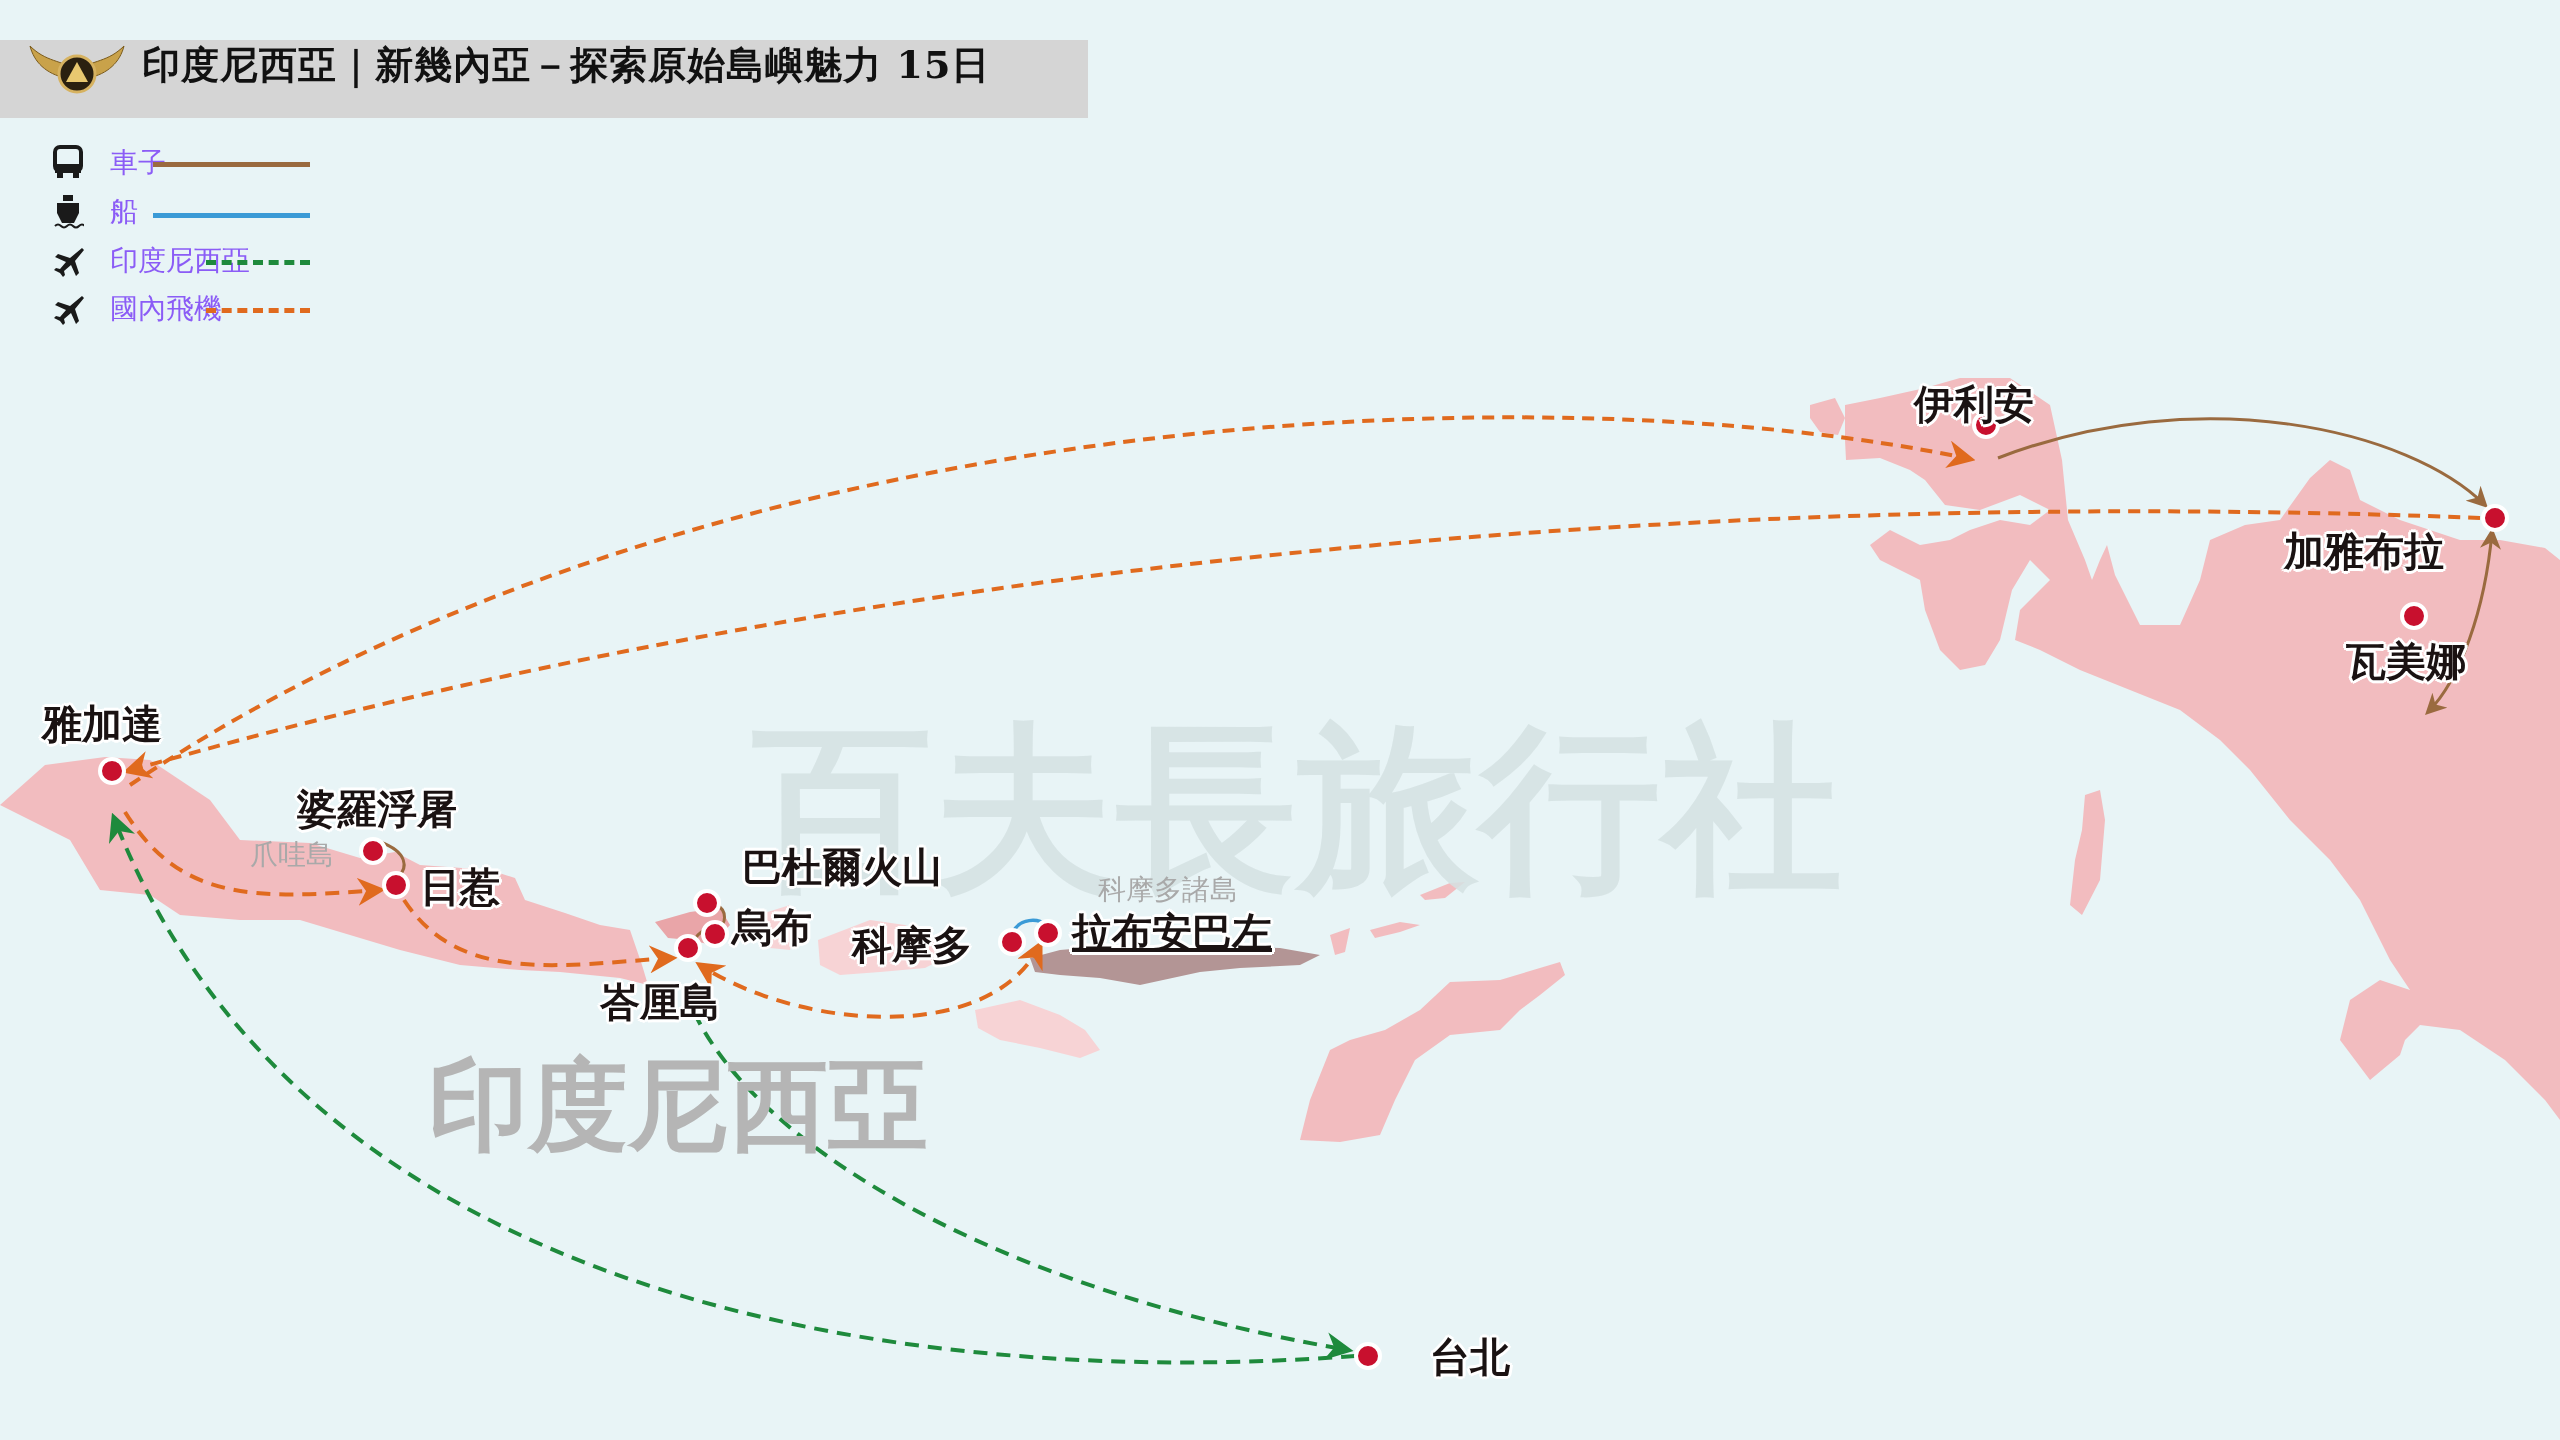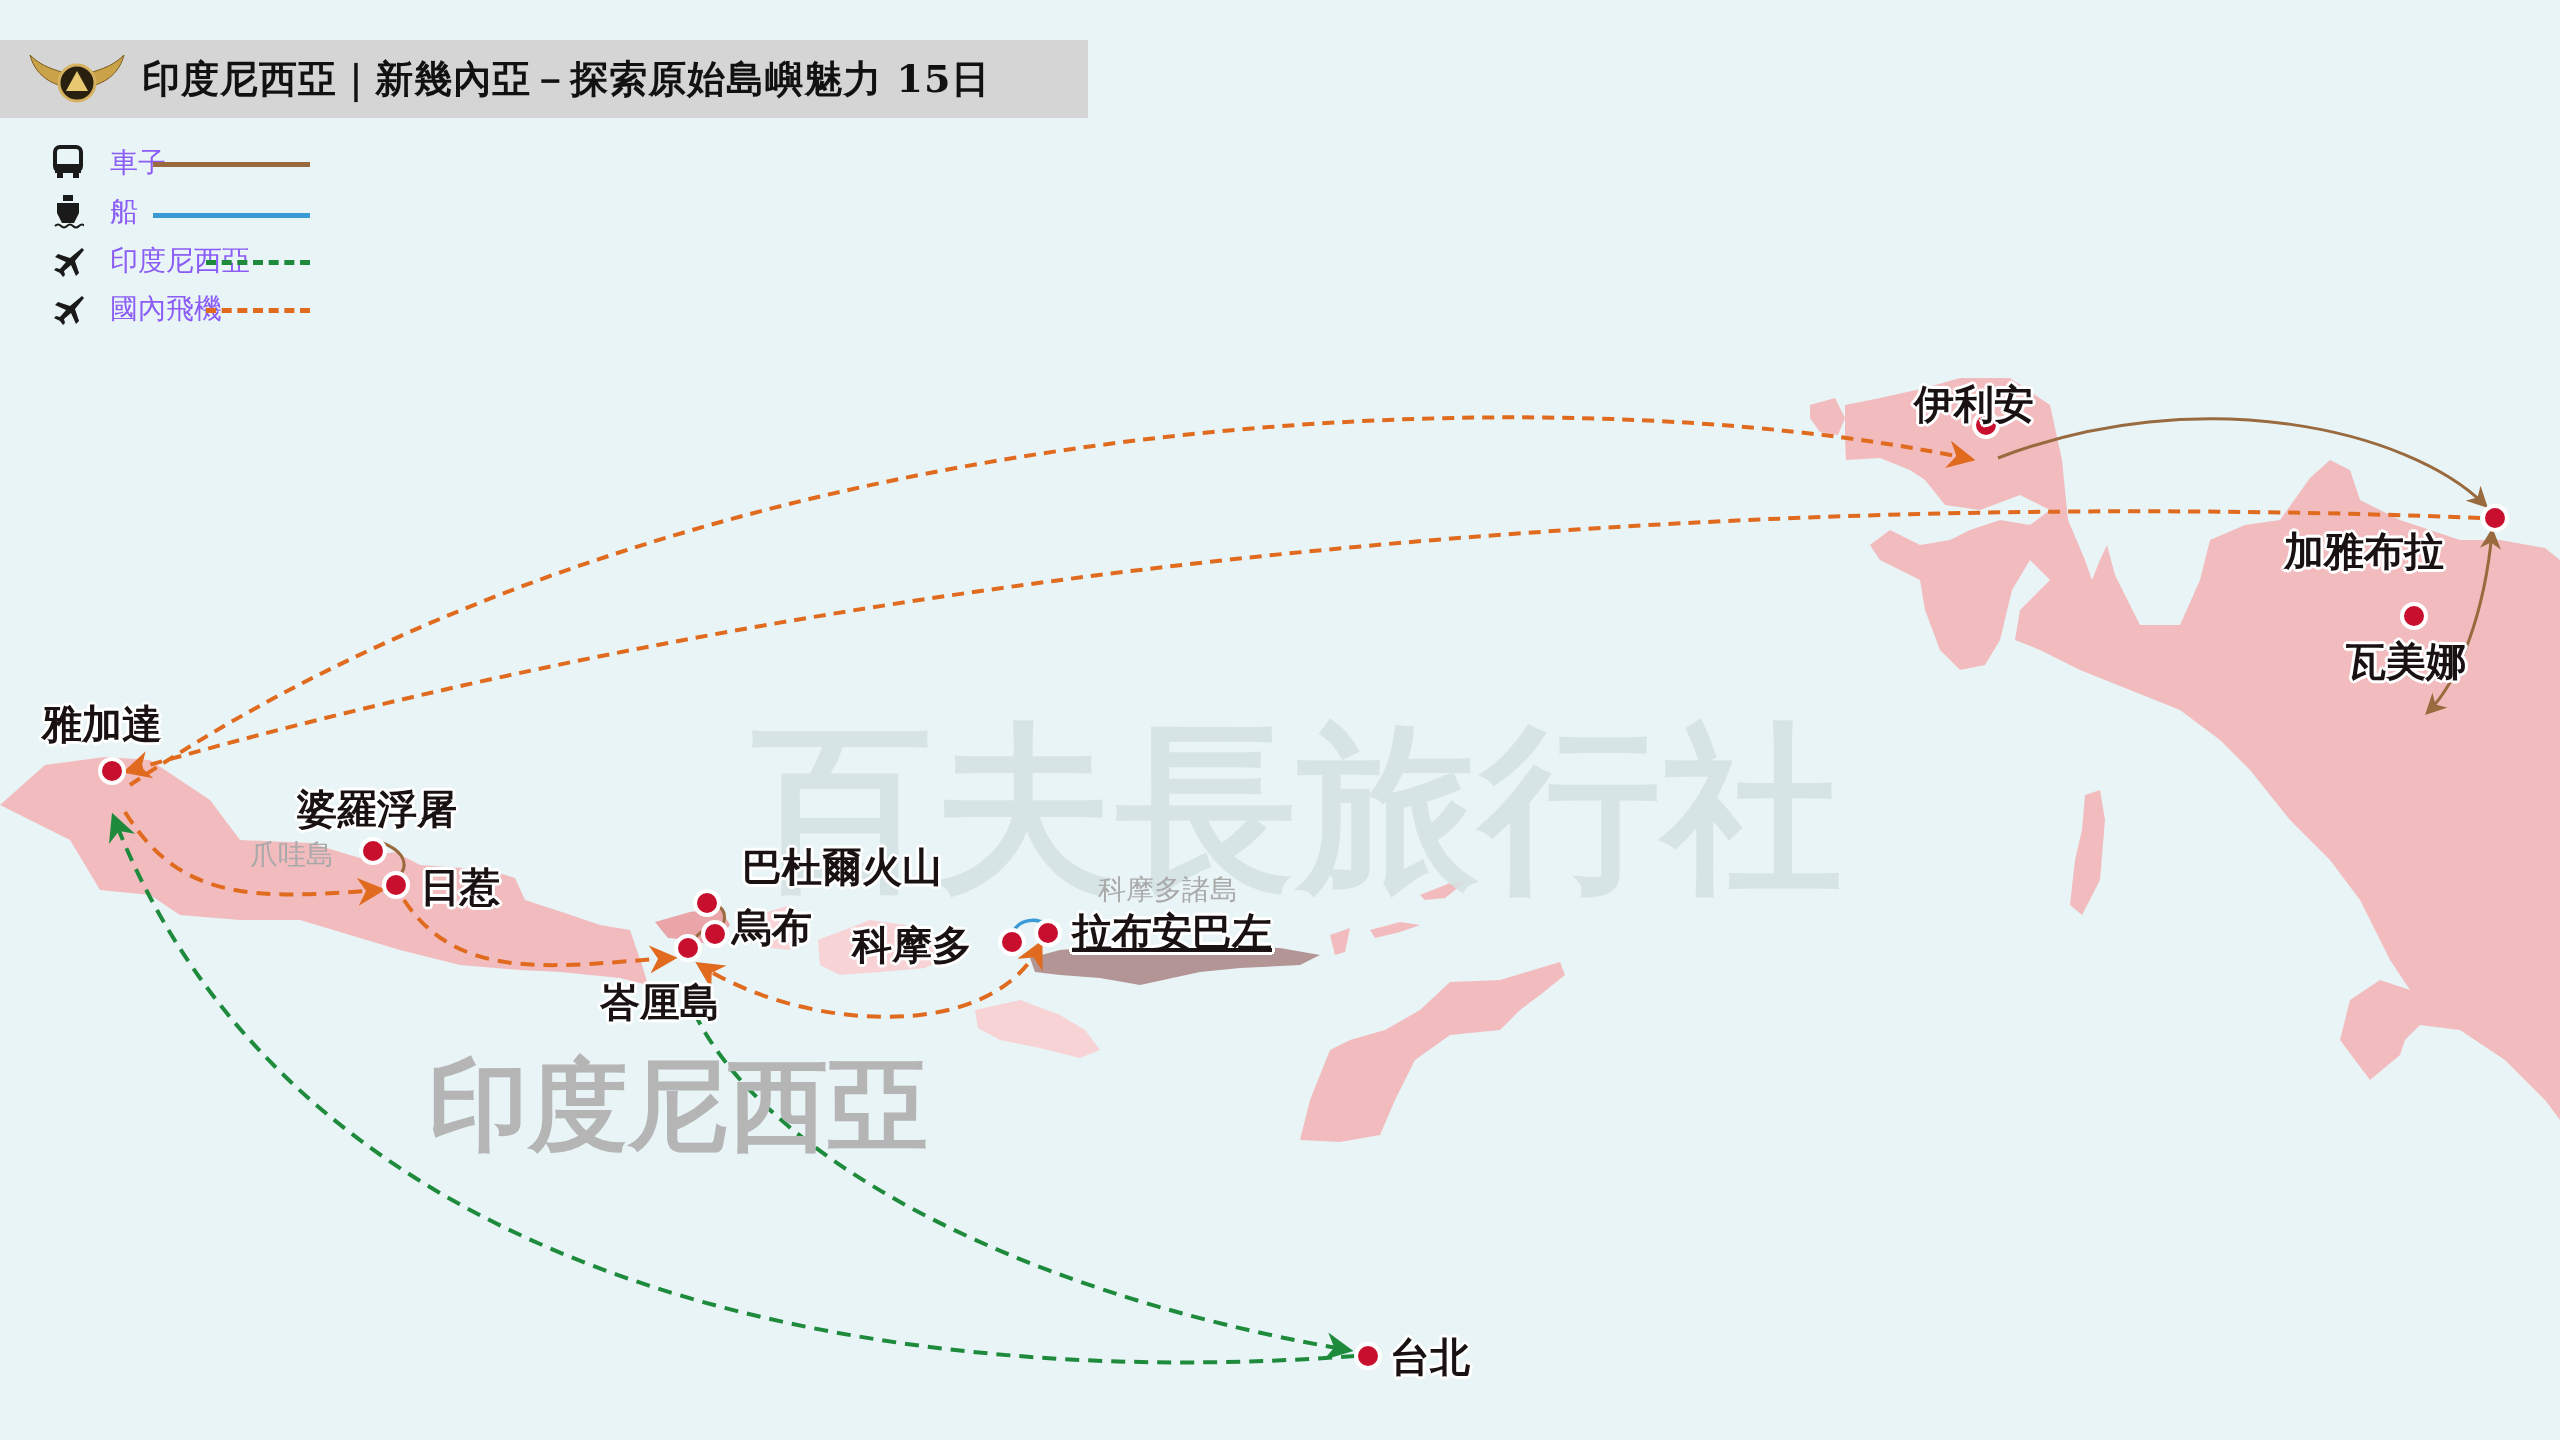--- a/index.html
+++ b/index.html
@@ -1,19 +1,19 @@
 <!DOCTYPE html>
 <html><head>
 <meta charset="utf-8">
 <style>
   html,body{margin:0;padding:0;}
   body{width:2560px;height:1440px;overflow:hidden;background:#e8f4f6;font-family:"DejaVu Sans","Liberation Sans",sans-serif;}
   .stage{position:relative;width:2560px;height:1440px;}
   svg.map{position:absolute;left:0;top:0;width:2560px;height:1440px;}
-  .title-bar{position:absolute;left:0;top:40px;width:1088px;height:78px;background:#d5d5d5;display:flex;align-items:center;}
+  .title-bar{position:absolute;left:0;top:40px;width:1088px;height:78px;background:#d5d5d5;display:flex;align-items:flex-start;}
   .logo{width:102px;height:60px;margin-left:26px;position:relative;}
   .title-text{font-family:"DejaVu Serif","Liberation Serif",serif;font-weight:bold;font-size:38px;color:#111;margin-left:14px;white-space:nowrap;letter-spacing:1px;}
   .legend{position:absolute;left:52px;top:140px;}
   .legend-row{position:absolute;left:0;height:40px;width:280px;}
   .legend-icon{position:absolute;left:0;top:4px;width:32px;height:36px;}
   .legend-label{position:absolute;left:58px;top:4px;font-size:28px;color:#8b5cf6;white-space:nowrap;}
   .legend-line{position:absolute;left:101px;width:157px;height:0;}
   .place{position:absolute;font-size:40px;font-weight:bold;color:#1a1212;white-space:nowrap;
          text-shadow:3px 0 0 #fff,-3px 0 0 #fff,0 3px 0 #fff,0 -3px 0 #fff,2px 2px 0 #fff,-2px -2px 0 #fff,2px -2px 0 #fff,-2px 2px 0 #fff;}
   .region{position:absolute;font-size:28px;color:#a9a9a9;white-space:nowrap;}
@@ -112,21 +112,21 @@
   <div class="place" style="left:297px;top:782px;">婆羅浮屠</div>
   <div class="place" style="left:420px;top:860px;">日惹</div>
   <div class="place" style="left:742px;top:840px;">巴杜爾火山</div>
   <div class="place" style="left:732px;top:900px;">烏布</div>
   <div class="place" style="left:600px;top:975px;">峇厘島</div>
   <div class="place" style="left:852px;top:918px;">科摩多</div>
   <div class="place" style="left:1072px;top:905px;text-decoration:underline;">拉布安巴左</div>
   <div class="place" style="left:1914px;top:357px;margin-top:20px;">伊利安</div>
   <div class="place" style="left:2284px;top:524px;">加雅布拉</div>
   <div class="place" style="left:2346px;top:634px;">瓦美娜</div>
-  <div class="place" style="left:1390px;top:1330px;">台北</div>
+  <div class="place" style="left:1430px;top:1330px;">台北</div>
 
   <div class="title-bar">
     <div class="logo">
       <svg width="102" height="60" viewBox="0 0 102 60">
         <path d="M50,30 C35,20 20,22 4,6 C8,22 20,34 40,38 Z" fill="#c9a24a" stroke="#7a5a1a" stroke-width="1"></path>
         <path d="M52,30 C67,20 82,22 98,6 C94,22 82,34 62,38 Z" fill="#c9a24a" stroke="#7a5a1a" stroke-width="1"></path>
         <circle cx="51" cy="34" r="18" fill="#2a2010" stroke="#d6b260" stroke-width="3"></circle>
         <path d="M51,22 L62,42 L40,42 Z" fill="#e8c870"></path>
       </svg>
     </div>

